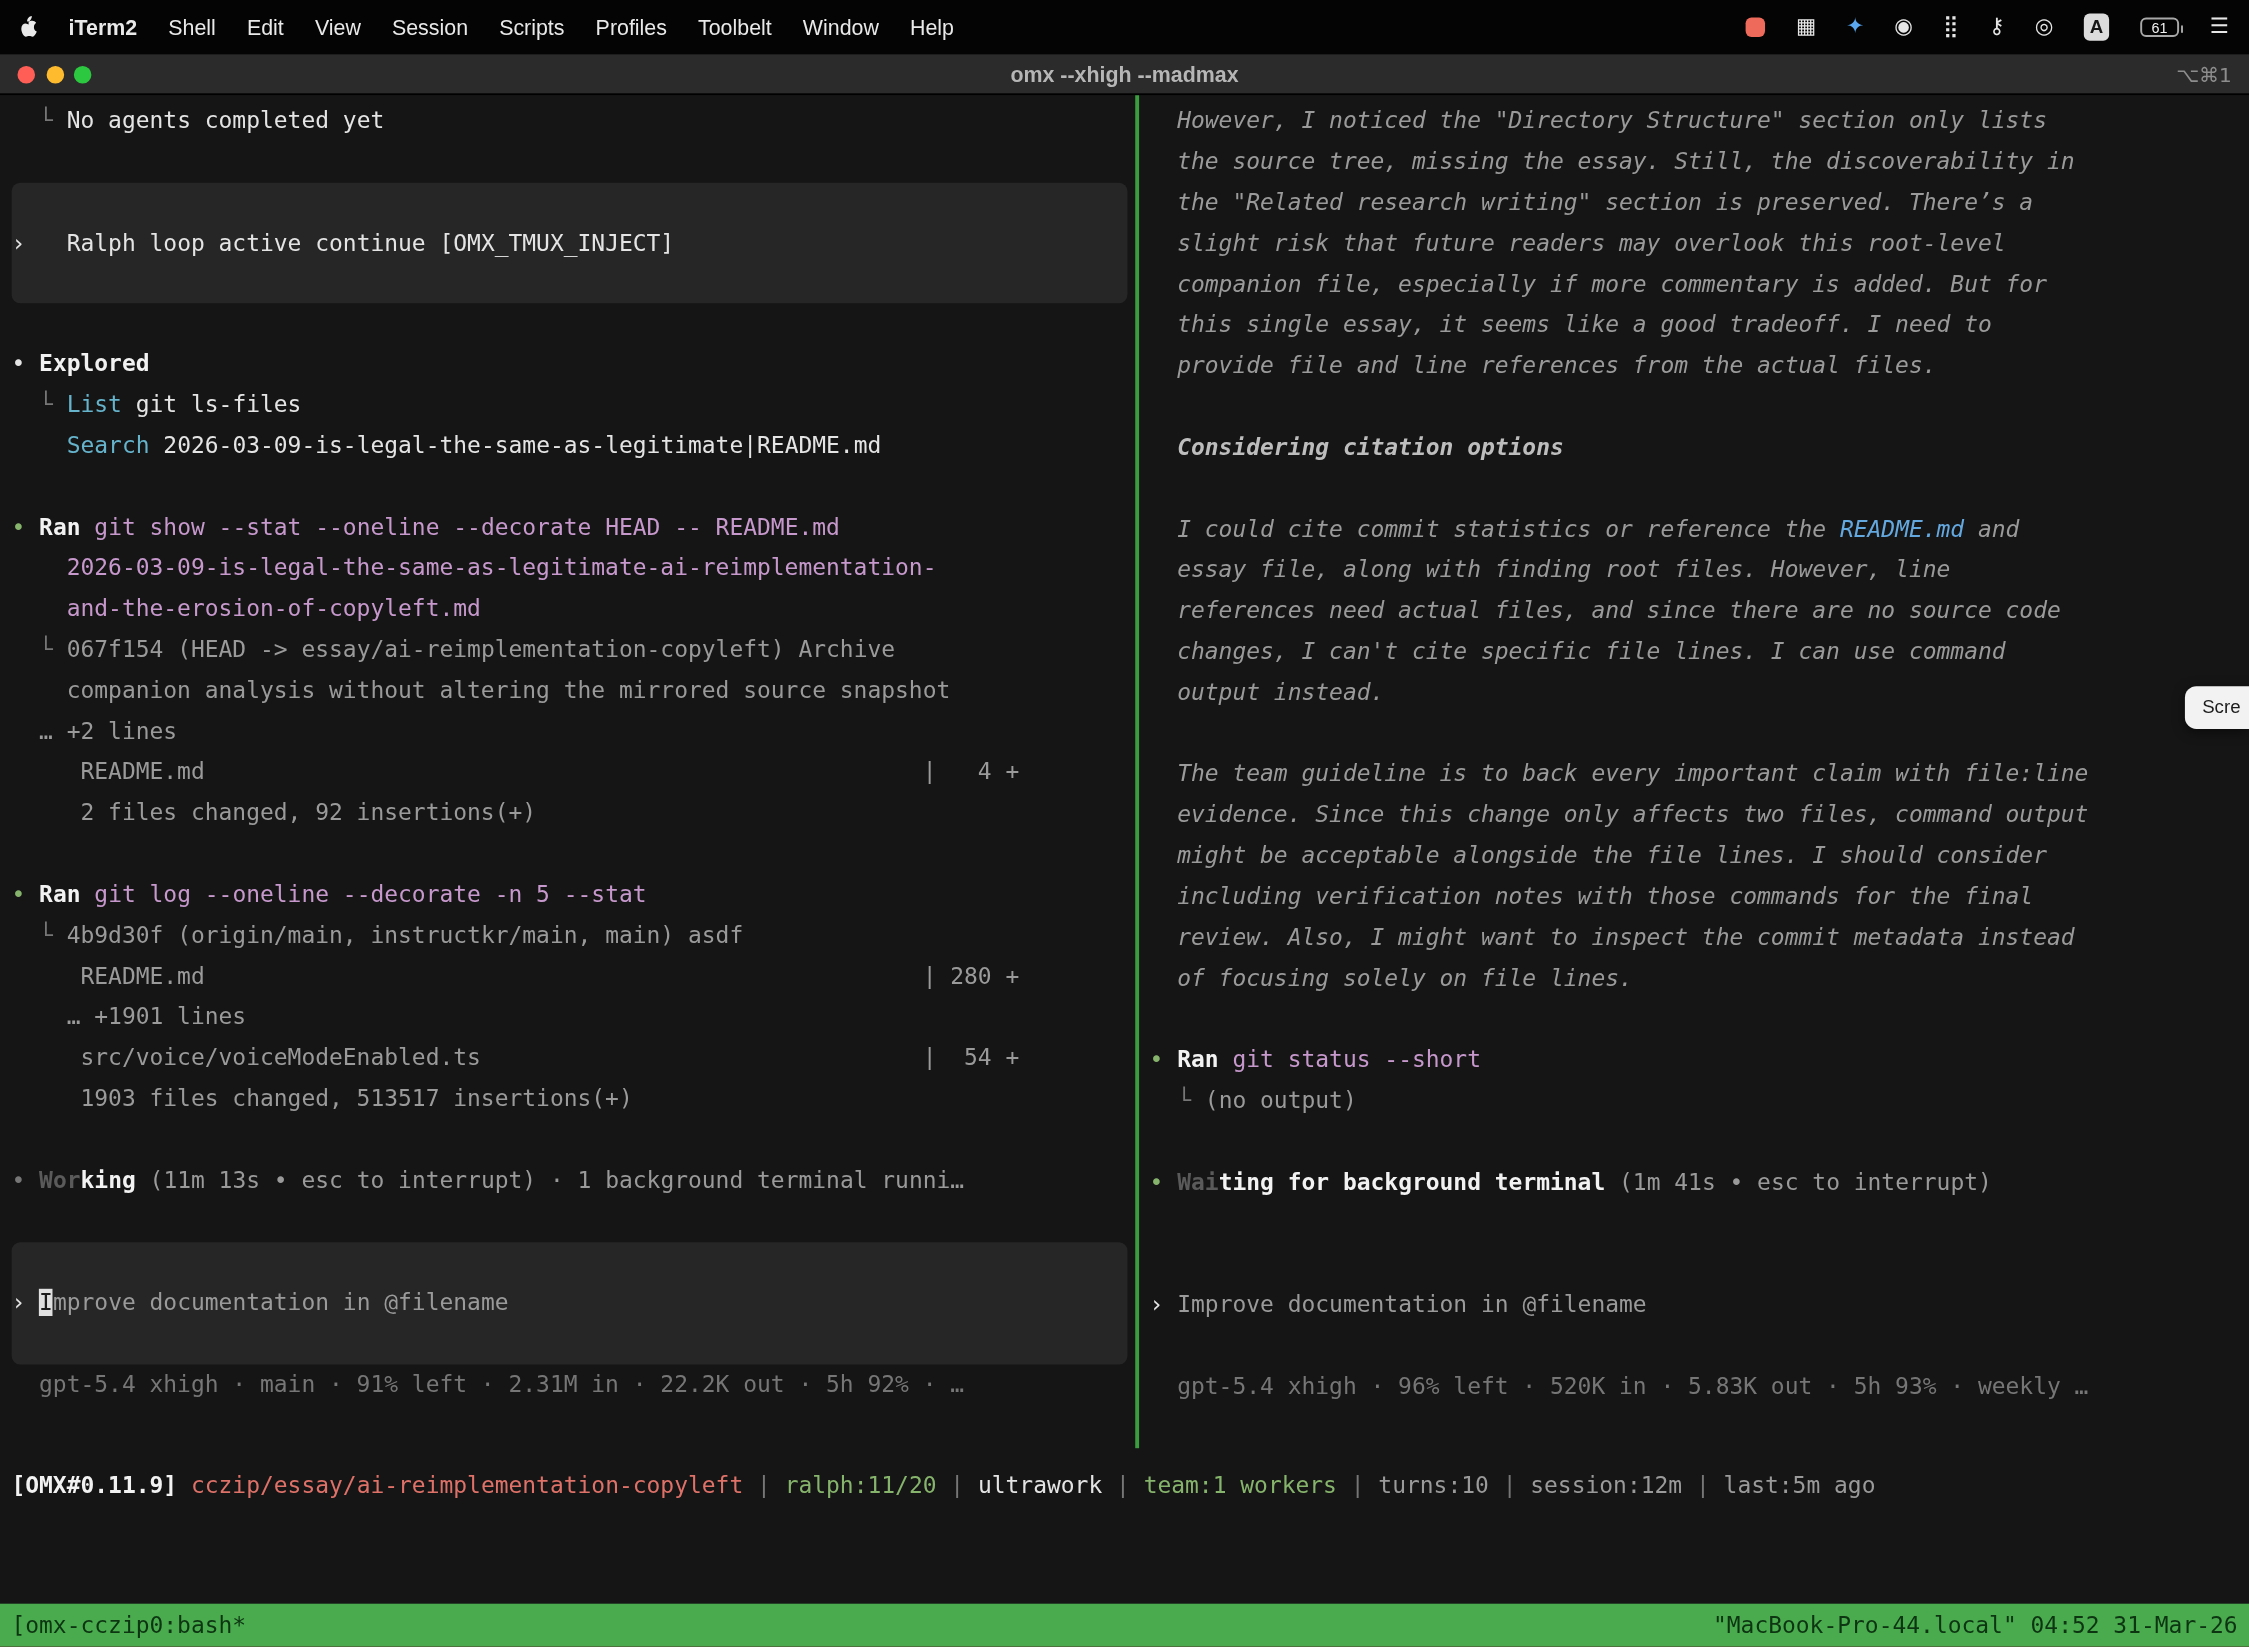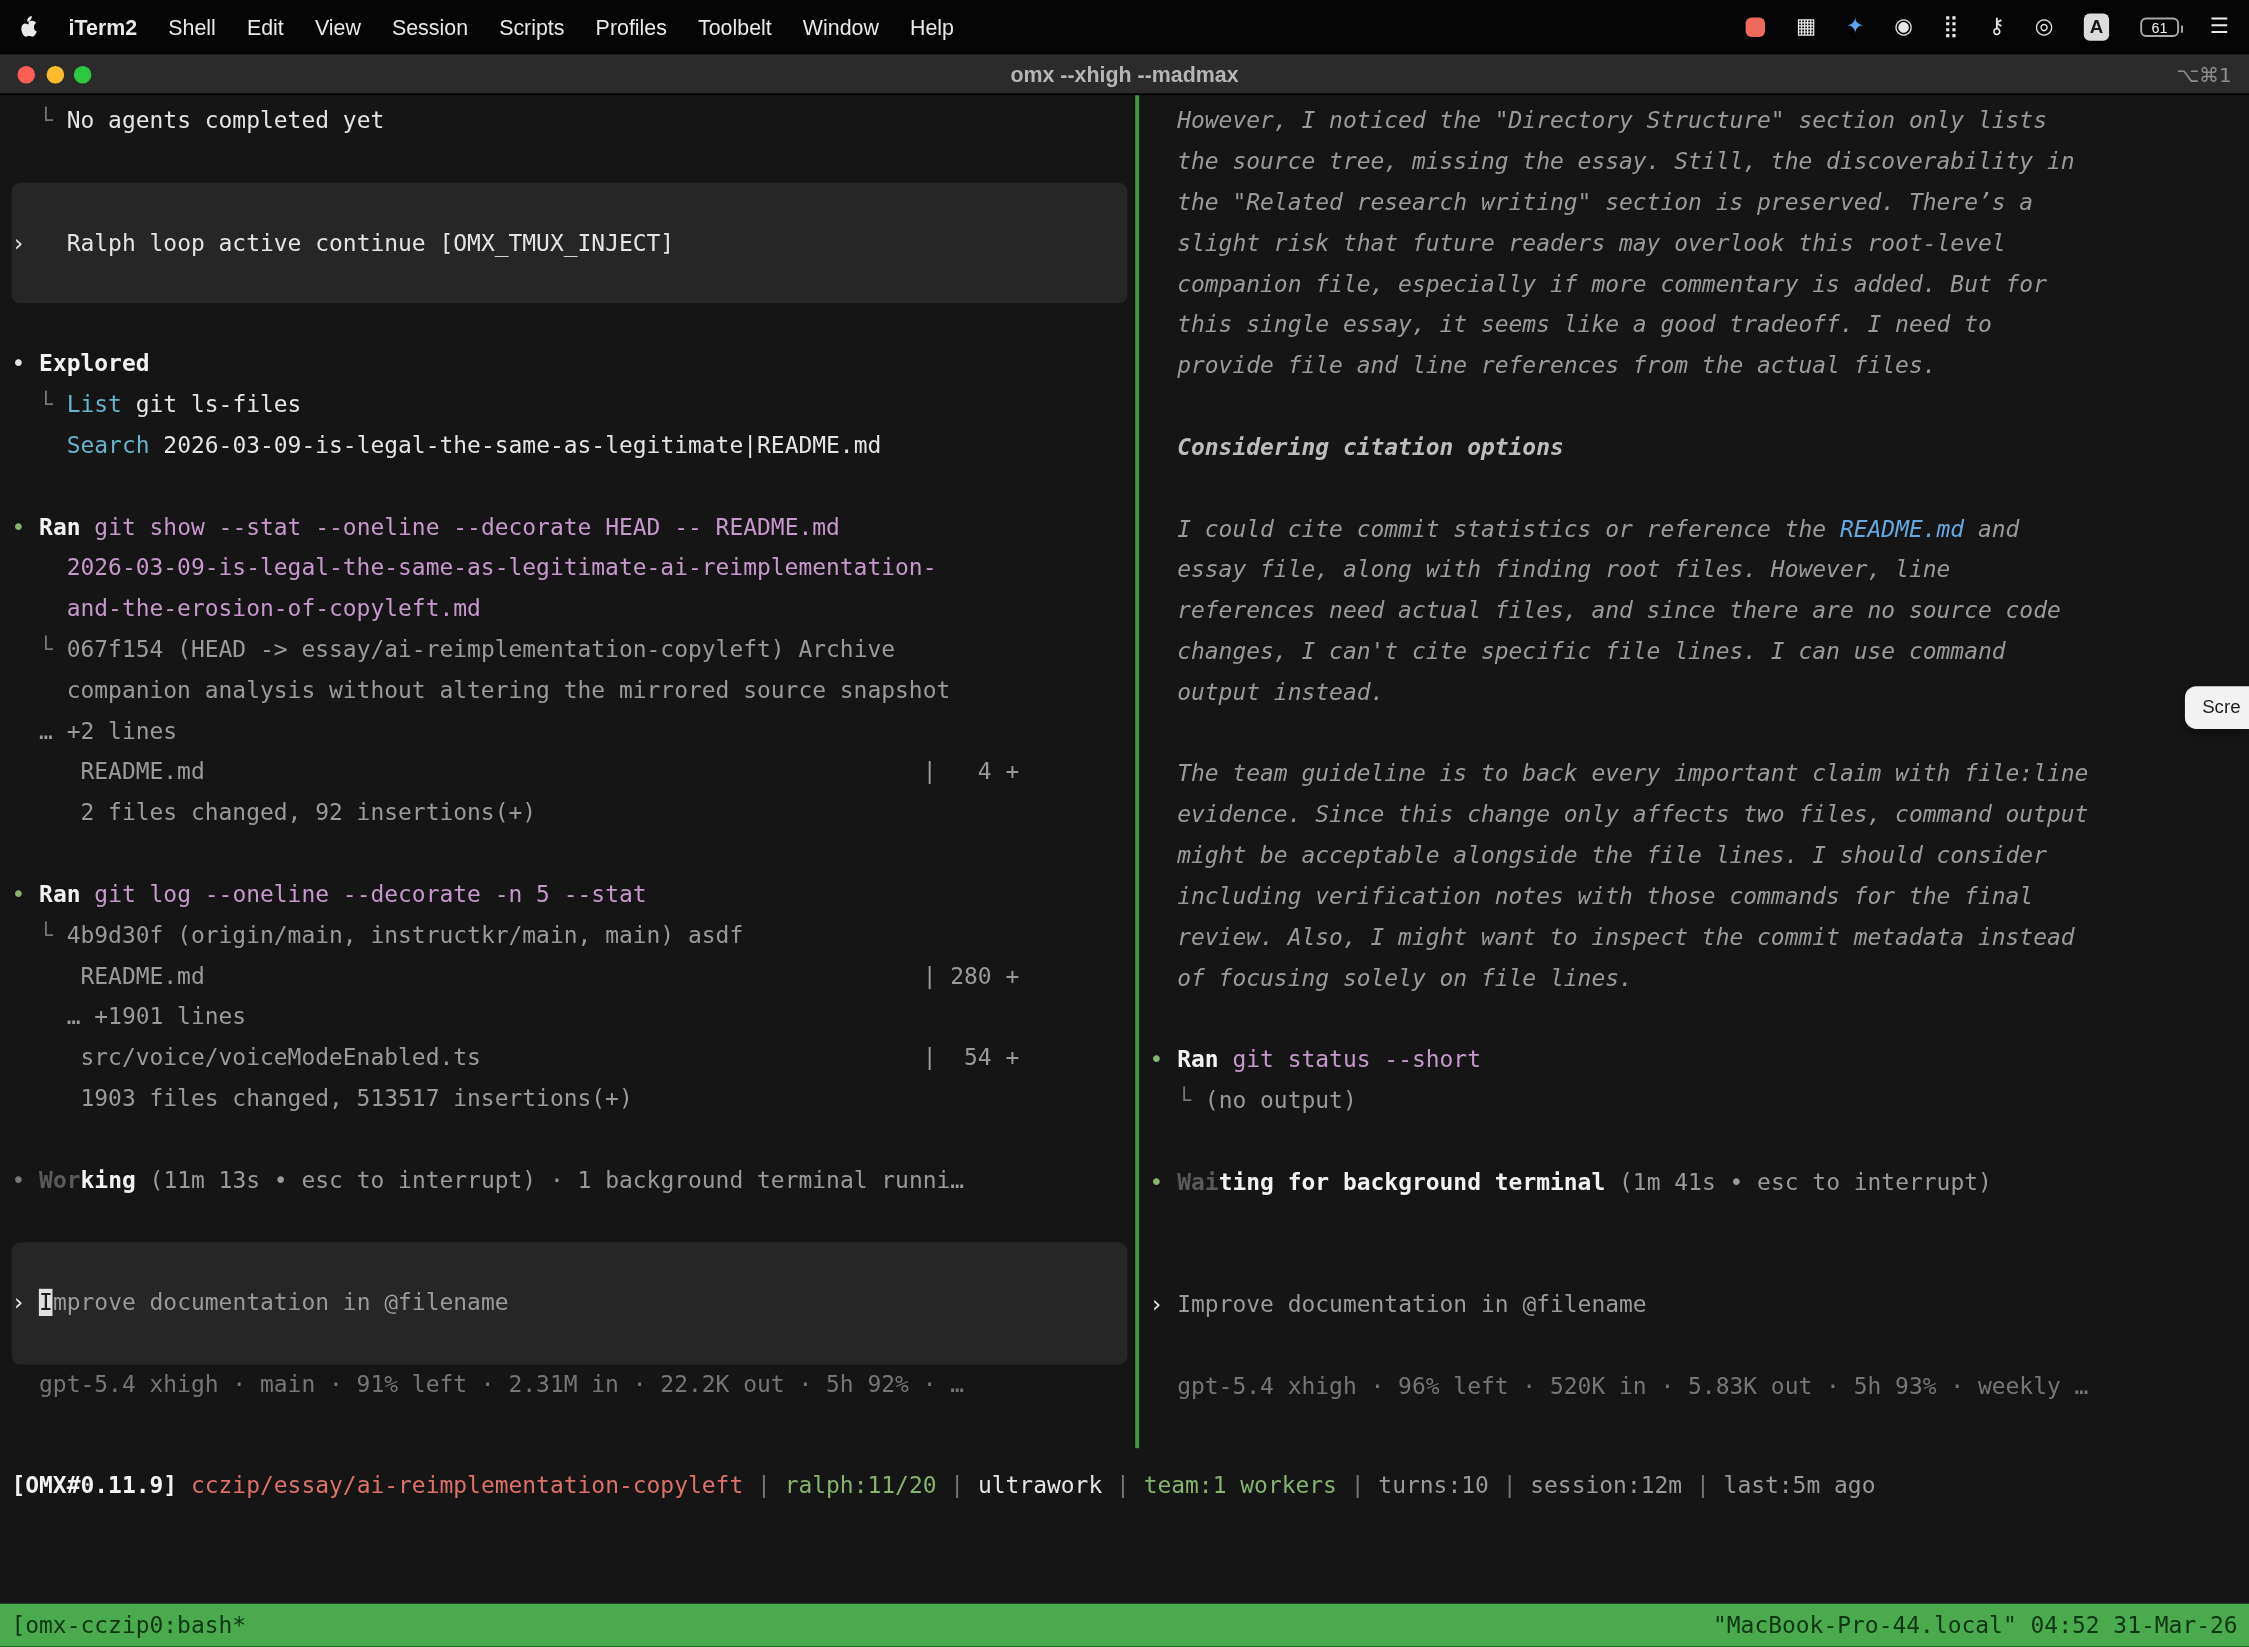--- a/index.html
+++ b/index.html
@@ -1,17 +1,17 @@
 <!DOCTYPE html>
 <html style="font-size:11.8px"><head>
 <meta charset="utf-8">
 <style>
   *{margin:0;padding:0;box-sizing:border-box}
   html,body{background:#000}
-  .viewport{width:2250px;height:1648px;overflow:hidden;position:relative;background:#4c1d95}
+  .viewport{width:2250px;height:1648px;overflow:hidden;position:relative;background:#fdba74}
   .screen{width:1157px;height:847px;position:absolute;top:0;left:0;transform:scale(1.943877);transform-origin:0 0;background:#151515;font-family:"DejaVu Sans Mono",monospace}
 
   
   .menubar{height:28px;background:#040404;display:flex;align-items:center;padding:0 10.3px;font-family:"Liberation Sans",sans-serif;font-size:11px;color:#e9e9e9}
   .mb-left{display:flex;align-items:center}
   .apple{margin-right:7.4px;display:inline-flex;align-items:center}
   .mb-item{padding:0 8px}
   .mb-item.bold{font-weight:bold}
   .mb-right{margin-left:auto;display:flex;align-items:center;gap:15.5px}
   .mb-sq{width:10.3px;height:10.3px;border-radius:3px;display:inline-block}

